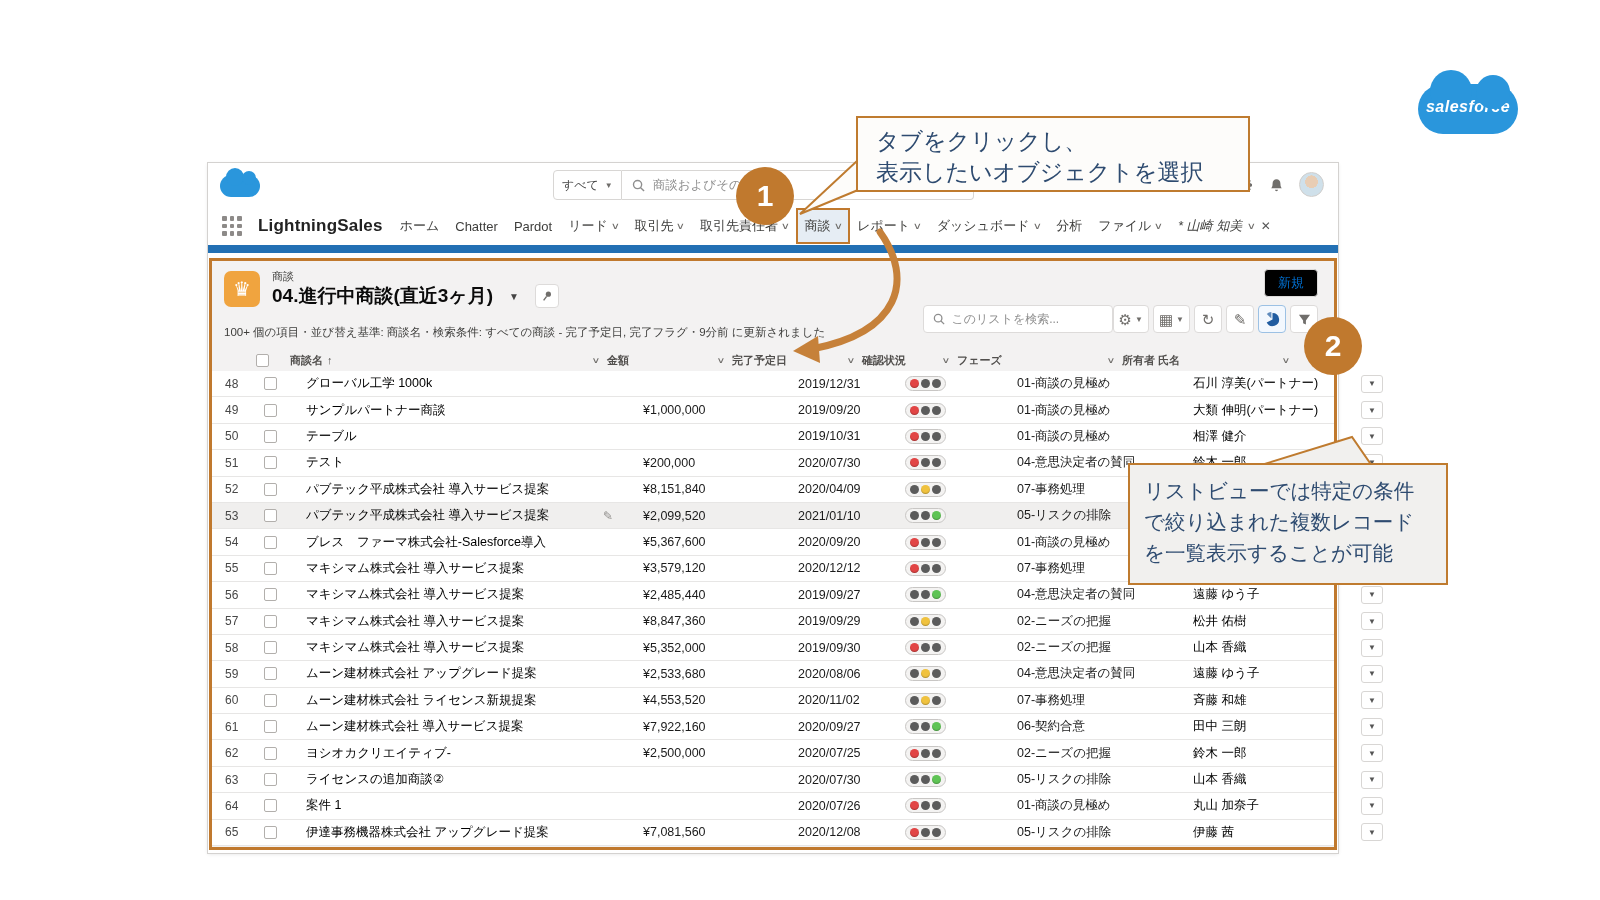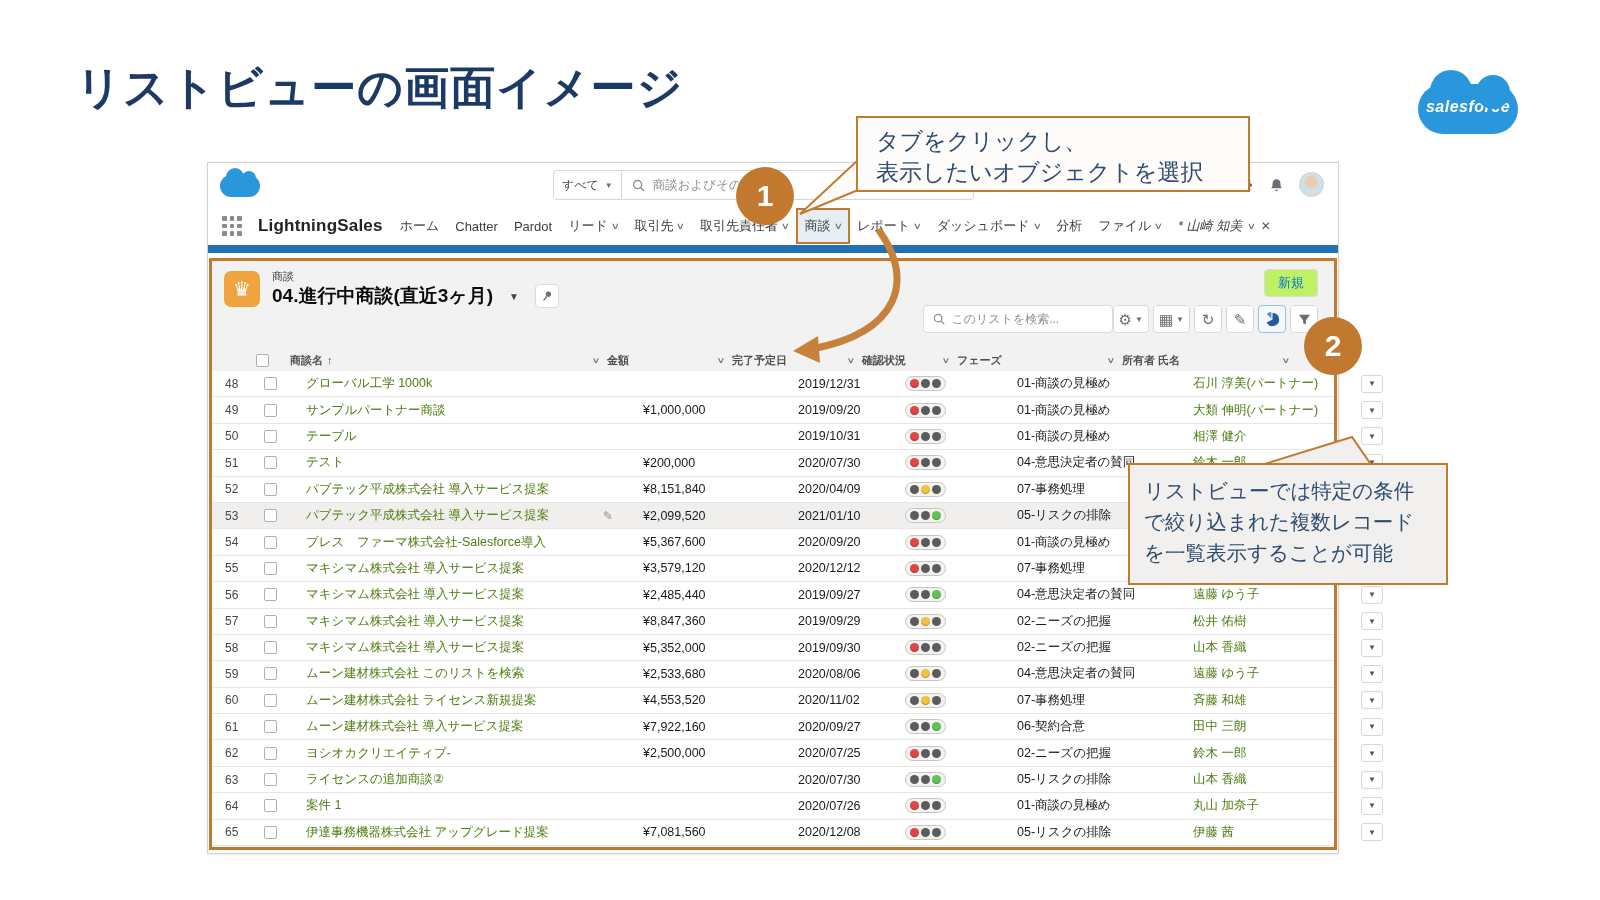--- a/index.html
+++ b/index.html
@@ -45,21 +45,21 @@
   
   .panel { position:absolute; left:1px; top:95px; width:1128px; height:592px; background:#f3f2f2; border:3px solid #c0792e; }
   .phead { position:absolute; left:0; top:0; width:100%; height:88px; }
   .crown-tile { position:absolute; left:12px; top:10px; width:36px; height:36px; background:#f0a43f; border-radius:7px; color:#fff; font-size:20px; display:flex; align-items:center; justify-content:center; }
   .obj-label { position:absolute; left:60px; top:8px; font-size:11px; color:#3e3e3c; }
   .view-title-row { position:absolute; left:60px; top:22px; display:flex; align-items:center; gap:16px; }
   .view-title { font-size:19px; font-weight:bold; color:#0b0b0b; }
   .caret-down { font-size:10px; color:#444; }
   .pin-btn { width:24px; height:24px; background:#fff; border:1px solid #dddbda; border-radius:4px; display:flex; align-items:center; justify-content:center; }
   .meta { position:absolute; left:12px; top:64px; font-size:11.5px; color:#3e3e3c; }
-  .new-btn { position:absolute; right:16px; top:8px; height:28px; padding:0 13px; background:#bef264; border:1px solid #dddbda; border-radius:4px; color:#0070d2; font-size:13px; display:flex; align-items:center; }
+  .new-btn { position:absolute; right:16px; top:8px; height:28px; padding:0 13px; background:#000000; border:1px solid #dddbda; border-radius:4px; color:#0070d2; font-size:13px; display:flex; align-items:center; }
   .controls { position:absolute; right:16px; top:44px; display:flex; align-items:center; gap:0; }
   .list-search { width:190px; height:28px; background:#fff; border:1px solid #dddbda; border-radius:4px; display:flex; align-items:center; gap:7px; padding:0 9px; font-size:12px; color:#8e8e8e; }
   .btn-group { display:flex; gap:4px; }
   .icon-btn { height:28px; min-width:28px; padding:0 5px; background:#fff; border:1px solid #dddbda; border-radius:4px; display:flex; align-items:center; justify-content:center; gap:3px; color:#706e6b; }
   .icon-btn .dd { font-size:8px; color:#706e6b; }
   .icon-btn.chart-active { border:1px solid #9cc1e4; background:#f3f8fe; }
   .g16 { font-size:15px; line-height:1; color:#706e6b; }
 
   
   .tbl { position:absolute; left:0; top:88px; width:100%; }
@@ -67,21 +67,21 @@
   .hrow { height:22px; }
   .hcell { display:flex; align-items:center; font-size:11px; font-weight:bold; color:#514f4d; padding-right:8px; }
   .hcell .chev { margin-left:auto; font-size:8px; color:#706e6b; transform:scaleX(1.5); font-weight:normal; }
   .hcell .sort { margin-left:4px; font-size:11px; color:#514f4d; }
   .trow { height:26.4px; background:#fff; border-bottom:1px solid #e7e6e5; font-size:12.5px; color:#1b1b1b;gap:8px; }
   .trow.hl { background:#f0efee; }
   .c-num { text-align:left; padding-left:13px; color:#474747; font-size:12px; }
   .cb { width:13px; height:13px; border:1px solid #b2afac; border-radius:2px; background:#fff; display:inline-block; }
   .c-check { display:flex; align-items:center; }
   .c-name { display:flex; align-items:center; justify-content:space-between; padding-right:10px; overflow:hidden; }
-  .c-name a, .c-owner a { color:#4d7c0f; text-decoration:none; white-space:nowrap; overflow:hidden; }
+  .c-name a, .c-owner a { color:#000000; text-decoration:none; white-space:nowrap; overflow:hidden; }
   .pencil { color:#8e8c89; font-size:12px; }
   .c-amt { padding-left:12px; white-space:nowrap; }
   .c-date { padding-left:34px; white-space:nowrap; }
   .c-status { display:flex; align-items:center; padding-left:3px; }
   .lights { width:41px; height:15px; background:#f4f3f2; border:1px solid #c8c6c4; border-radius:8px; display:flex; align-items:center; justify-content:center; gap:2px; }
   .dot { width:9px; height:9px; border-radius:50%; background:#5b5b5b; }
   .dot.lit-red { background:#e24545; box-shadow:inset 0 -1px 1px rgba(0,0,0,.25); }
   .dot.lit-yellow { background:#f0c23e; box-shadow:inset 0 -1px 1px rgba(0,0,0,.25); }
   .dot.lit-green { background:#5fc455; box-shadow:inset 0 -1px 1px rgba(0,0,0,.25); }
   .c-phase { padding-left:12px; white-space:nowrap; }
@@ -96,21 +96,20 @@
   .callout-2 { left:1128px; top:463px; width:320px; height:122px; background:#f1f0ee; font-size:20.5px; line-height:1.5; padding:11px 14px; }
   .num-circle { position:absolute; width:58px; height:58px; border-radius:50%; background:#c0792e; color:#fff; font-size:30px; font-weight:bold; display:flex; align-items:center; justify-content:center; z-index:7; }
   .circle-1 { left:736px; top:167px; }
   .circle-2 { left:1304px; top:317px; }
 </style>
 </head>
 <body>
 
 <div class="slide">
 
-  <div class="slide-title">リストビューの画面イメージ</div>
 
   <div class="sf-logo">
     <div class="sf-cloud">
       <span>salesforce</span>
     </div>
   </div>
 
   <div class="shot">
 
     <div class="ghead">
@@ -209,20 +208,21 @@
         <div class="view-title-row">
           <span class="view-title">04.進行中商談(直近3ヶ月)</span>
           <span class="caret-down">▼</span>
           <span class="pin-btn">
             <svg width="12" height="12" viewBox="0 0 12 12">
                 <circle cx="7.4" cy="4.2" r="2.6" fill="#706e6b"></circle>
                 <line x1="5.6" y1="6.4" x2="2.6" y2="10.4" stroke="#706e6b" stroke-width="1.4"></line>
               </svg>
           </span>
         </div>
+        <div class="meta">100+ 個の項目・並び替え基準: 商談名・検索条件: すべての商談 - 完了予定日, 完了フラグ・9分前 に更新されました</div>
         <div class="new-btn">新規</div>
         <div class="controls">
           <div class="list-search">
             <svg width="12" height="12" viewBox="0 0 14 14">
                 <circle cx="6" cy="6" r="4.4" fill="none" stroke="#8e8e8e" stroke-width="1.5"></circle>
                 <line x1="9.3" y1="9.3" x2="13" y2="13" stroke="#8e8e8e" stroke-width="1.5"></line>
               </svg>
             <span>このリストを検索...</span>
           </div>
           <div class="btn-group">
@@ -541,21 +541,21 @@
               <div class="c-act">
                 <span class="act-btn">▼</span>
               </div>
             </div>
             <div class="trow">
               <div class="c-num">59</div>
               <div class="c-check">
                 <span class="cb"></span>
               </div>
               <div class="c-name">
-                <a>ムーン建材株式会社 このリストを検索</a>
+                <a>ムーン建材株式会社 アップグレード提案</a>
               </div>
               <div class="c-amt">¥2,533,680</div>
               <div class="c-date">2020/08/06</div>
               <div class="c-status">
                 <span class="lights">
                   <span class="dot"></span>
                   <span class="dot lit-yellow"></span>
                   <span class="dot"></span>
                 </span>
               </div>

